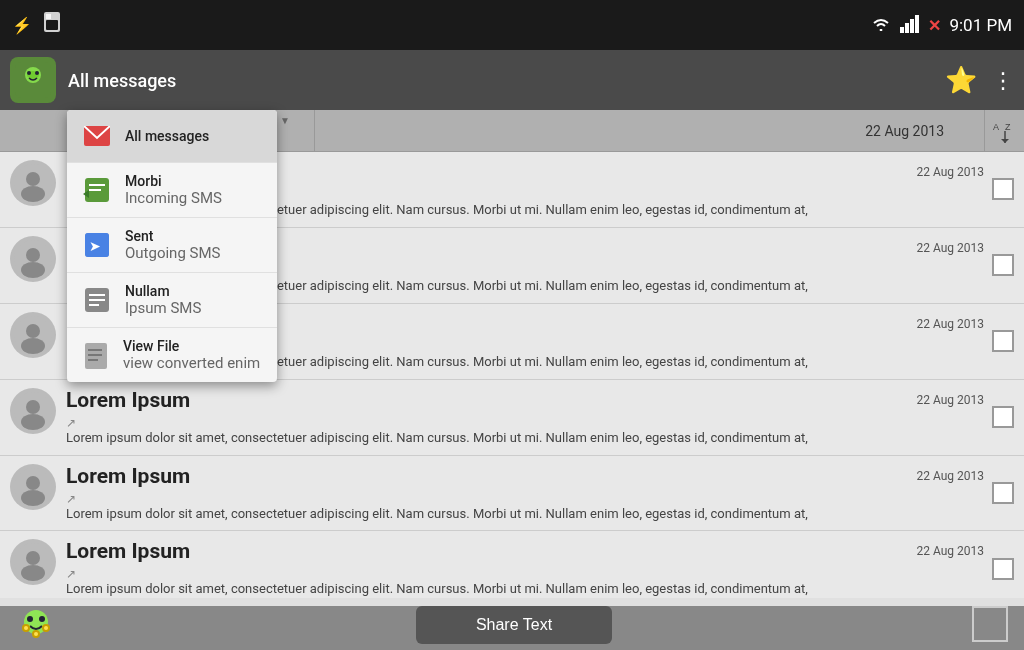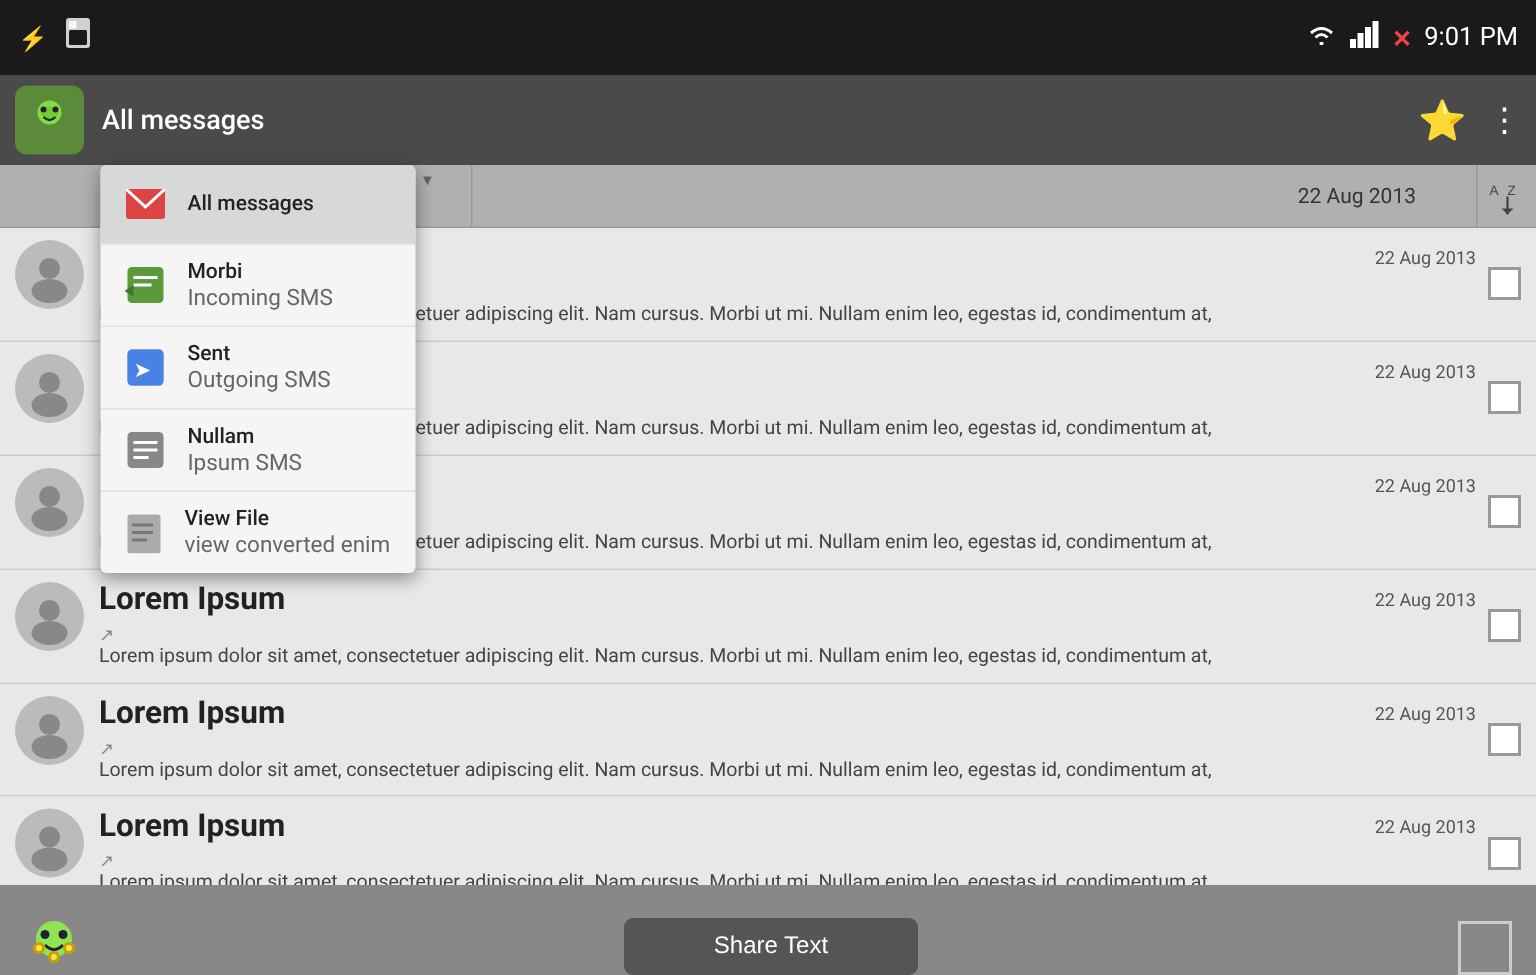--- a/index.html
+++ b/index.html
@@ -189,24 +189,24 @@
       font-size: 12px;
       color: #888;
       margin-top: 4px;
     }
 
     
     #bottom-bar {
       position: absolute;
       bottom: 0;
       width: 100%;
-      height: 60px;
+      height: 44px;
       background: #888;
       display: flex;
-      align-items: flex-end;
+      align-items: flex-start;
       justify-content: space-between;
       padding: 0 16px;
     }
     .bottom-app-icon {
       width: 40px;
       height: 40px;
       display: flex;
       align-items: center;
       justify-content: center;
       font-size: 28px;

